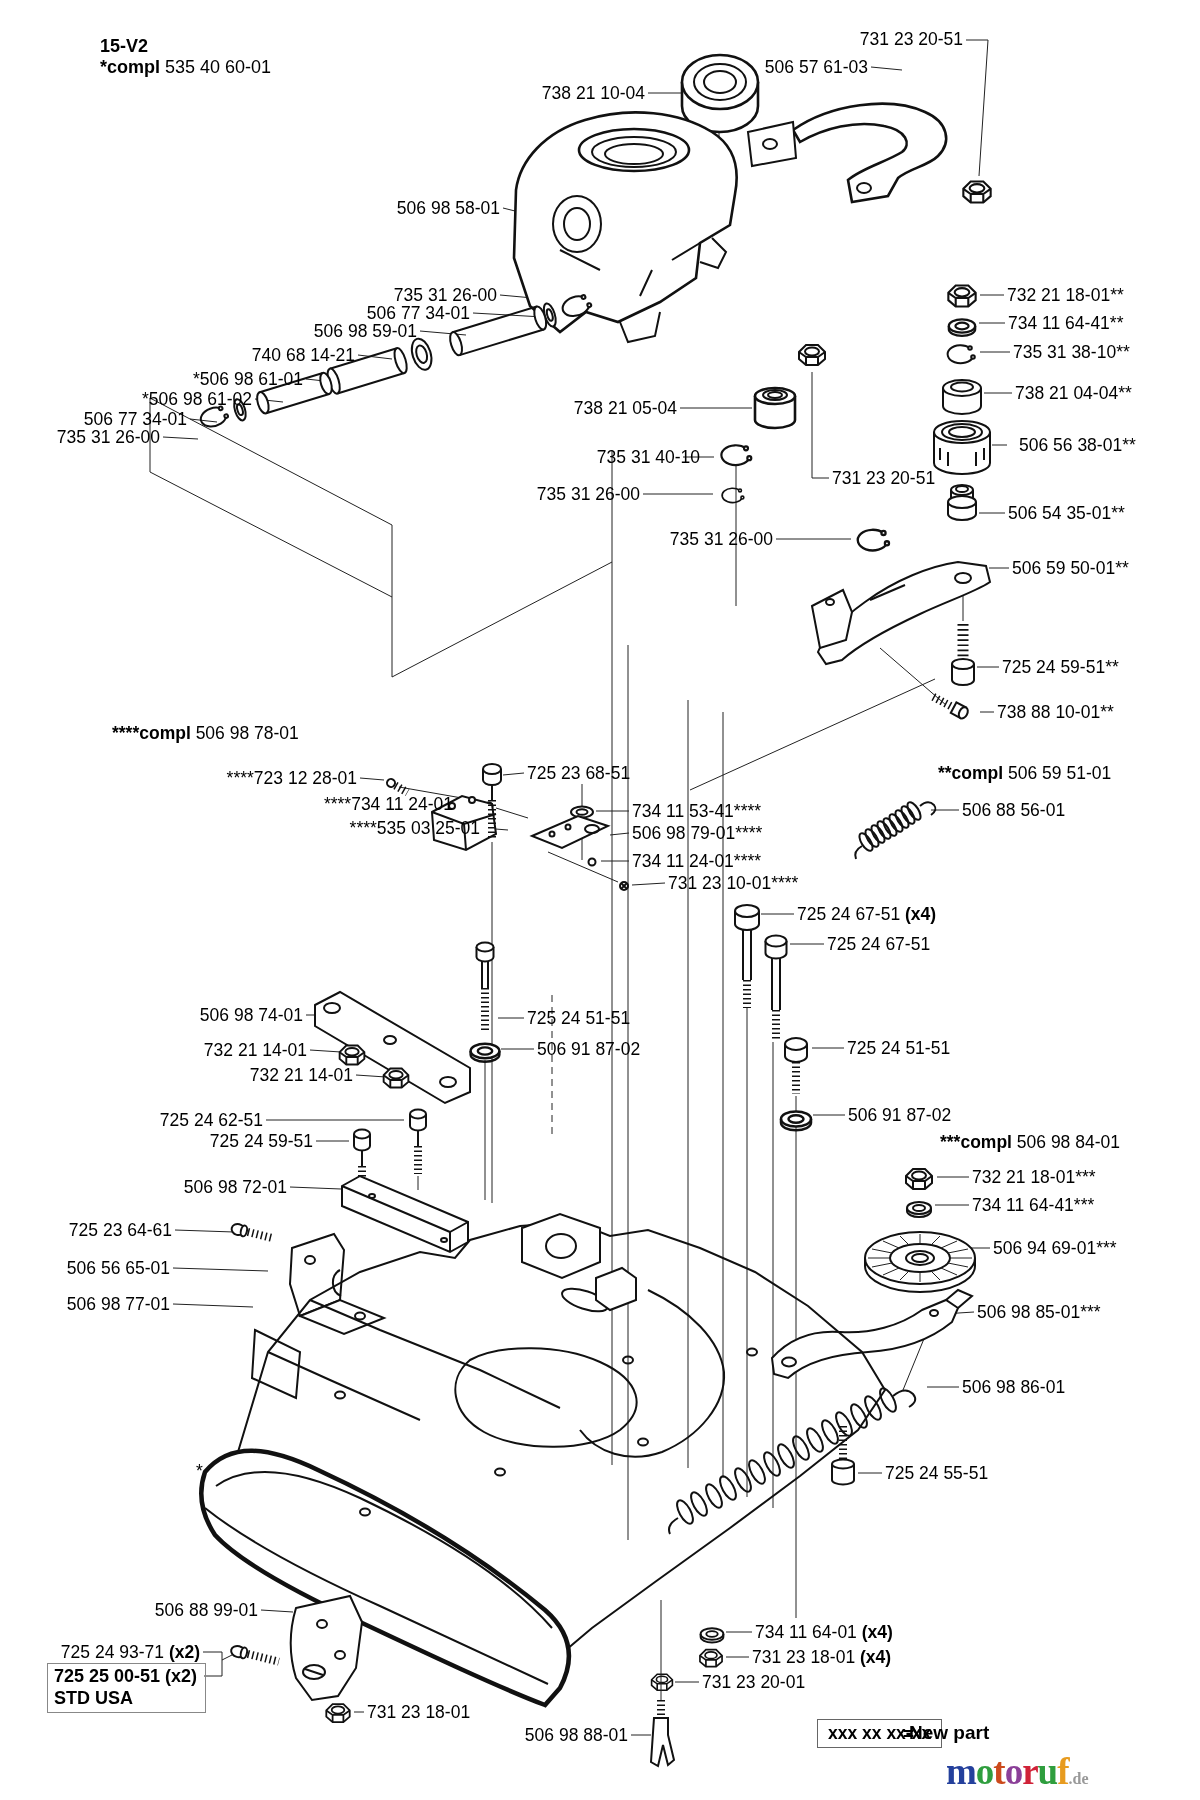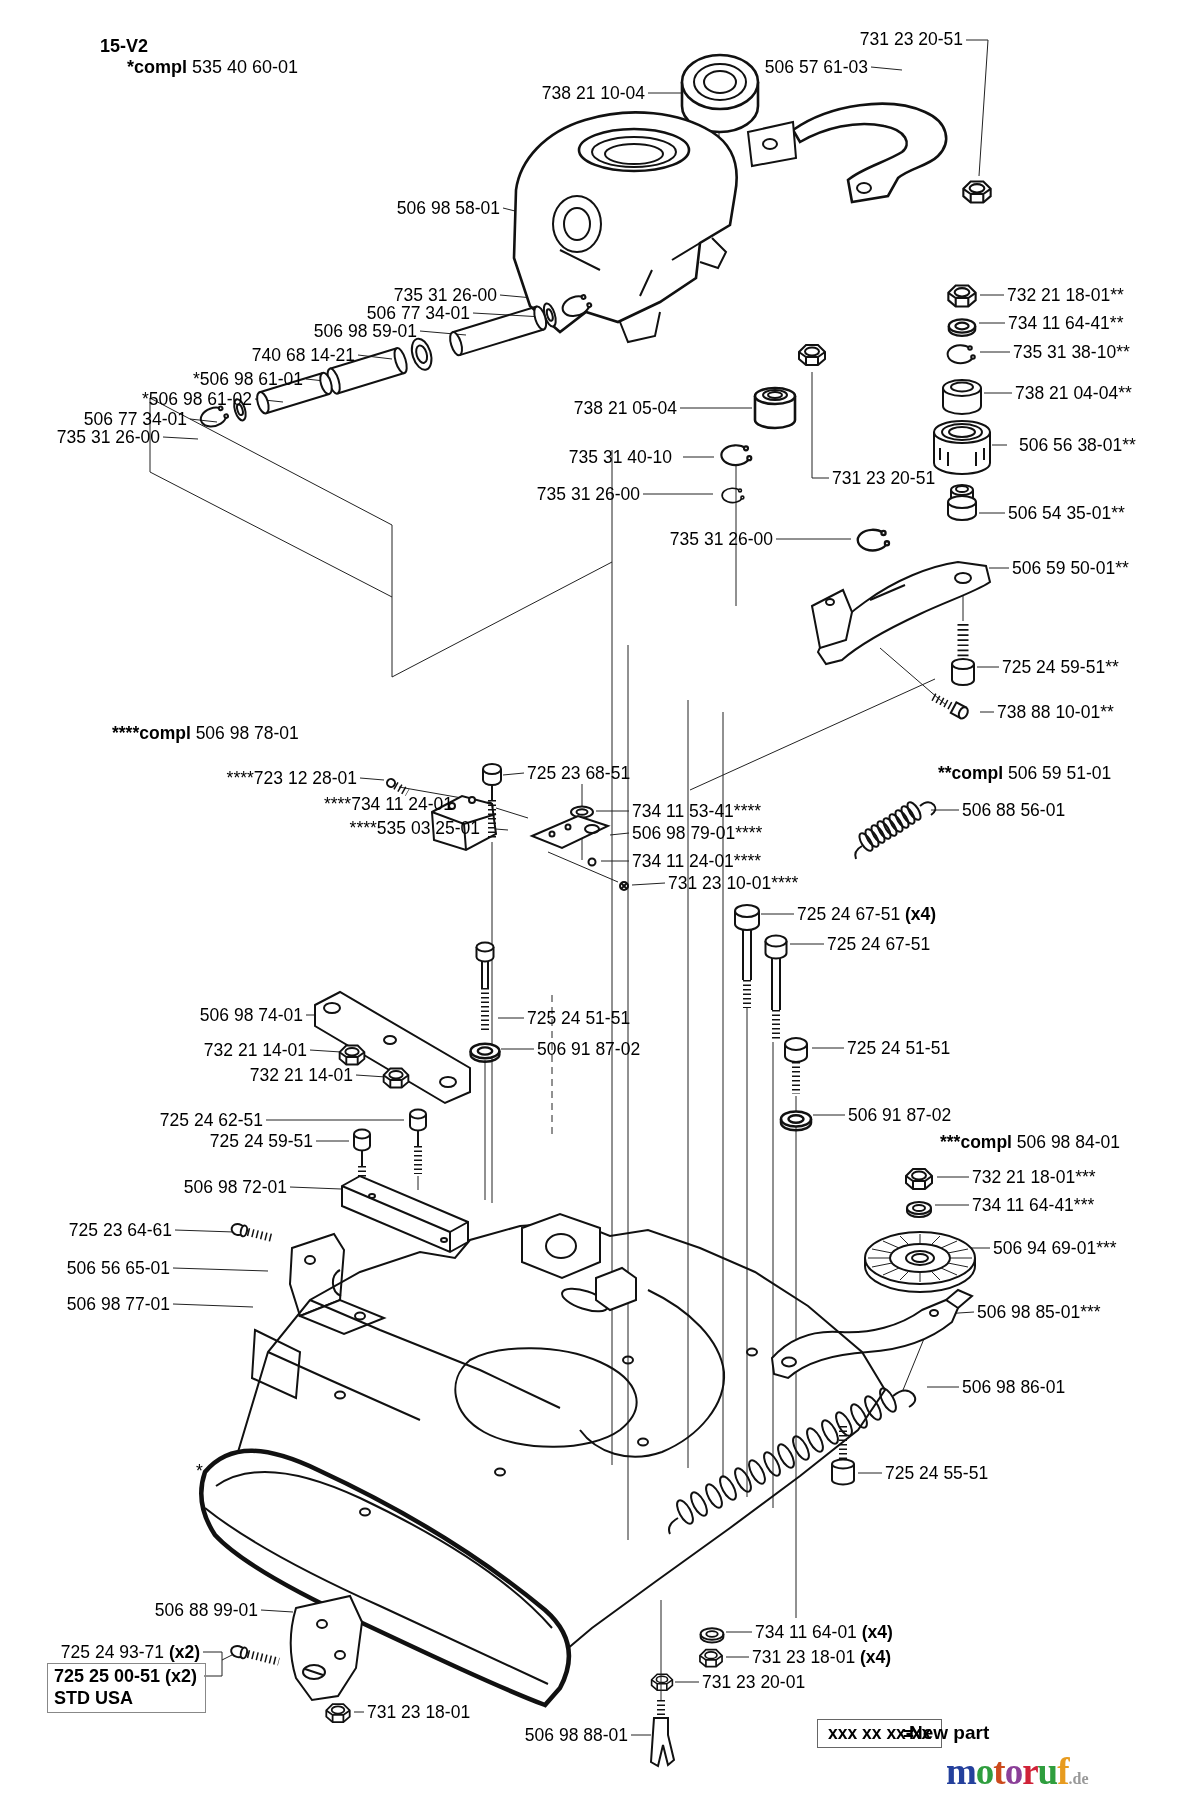--- a/index.html
+++ b/index.html
@@ -12,21 +12,21 @@
   .p3{stroke:#111;stroke-width:2.6;fill:#fff;}
   .pn{stroke:#111;stroke-width:2;fill:none;}
   .pn3{stroke:#111;stroke-width:2.6;fill:none;}
   .thk{stroke:#111;stroke-width:4.5;fill:#fff;}
   .thr{stroke:#111;stroke-width:11;stroke-dasharray:1.7 3.4;fill:none;}
   .thrs{stroke:#111;stroke-width:8;stroke-dasharray:1.5 3;fill:none;}
   .lbl{position:absolute;font-size:17.5px;line-height:1.05;color:#000;white-space:nowrap;}
   .lbl.r{transform:translateX(-100%);}
   .lbl b{font-weight:bold;text-align:right;}
   .hdr{position:absolute;left:100px;top:36px;font-size:18px;font-weight:bold;}
-  .hdr2{position:absolute;left:100px;top:57px;font-size:18px;margin-left:27px;}
+  .hdr2{position:absolute;left:100px;top:57px;font-size:18px;}
   .hdr2 b{font-weight:bold;}
   .stdbox{position:absolute;left:47px;top:1663px;border:1.5px solid #888;
           padding:2px 8px 3px 6px;font-size:18px;font-weight:bold;line-height:1.2;}
   .legend{position:absolute;left:793px;top:1719px;border:1.5px solid #666;
           padding:3px 10px;font-size:17.5px;font-weight:bold;margin-left:24px;}
   .leq{position:absolute;left:903px;top:1723px;font-size:19px;font-weight:bold;}
   .lnew{position:absolute;left:909px;top:1722px;font-size:19px;font-weight:bold;}
   .wm{position:absolute;left:946px;top:1750px;font-family:"Liberation Serif",serif;
       font-weight:bold;font-size:37px;letter-spacing:-1px;}
   .wm .de{font-size:16px;color:#999;letter-spacing:0;}
@@ -487,21 +487,21 @@
       <div class="lbl r" style="left: 500px; top: 199px;">506 98 58-01</div>
       <div class="lbl r" style="left: 497px; top: 286px;">735 31 26-00</div>
       <div class="lbl r" style="left: 470px; top: 304px;">506 77 34-01</div>
       <div class="lbl r" style="left: 417px; top: 322px;">506 98 59-01</div>
       <div class="lbl r" style="left: 355px; top: 346px;">740 68 14-21</div>
       <div class="lbl r" style="left: 303px; top: 370px;">*506 98 61-01</div>
       <div class="lbl r" style="left: 252px; top: 390px;">*506 98 61-02</div>
       <div class="lbl r" style="left: 187px; top: 410px;">506 77 34-01</div>
       <div class="lbl r" style="left: 160px; top: 428px;">735 31 26-00</div>
       <div class="lbl r" style="left: 677px; top: 399px;">738 21 05-04</div>
-      <div class="lbl r" style="left: 672px; top: 448px;">735 31 40-10</div>
+      <div class="lbl r" style="left: 700px; top: 448px;">735 31 40-10</div>
       <div class="lbl r" style="left: 640px; top: 485px;">735 31 26-00</div>
       <div class="lbl r" style="left: 773px; top: 530px;">735 31 26-00</div>
       <div class="lbl" style="left: 1007px; top: 286px;">732 21 18-01**</div>
       <div class="lbl" style="left: 1008px; top: 314px;">734 11 64-41**</div>
       <div class="lbl" style="left: 1013px; top: 343px;">735 31 38-10**</div>
       <div class="lbl" style="left: 1015px; top: 384px;">738 21 04-04**</div>
       <div class="lbl" style="left: 1010px; top: 436px; margin-left: 9px;">506 56 38-01**</div>
       <div class="lbl" style="left: 832px; top: 469px;">731 23 20-51</div>
       <div class="lbl" style="left: 1008px; top: 504px;">506 54 35-01**</div>
       <div class="lbl" style="left: 1012px; top: 559px;">506 59 50-01**</div>

